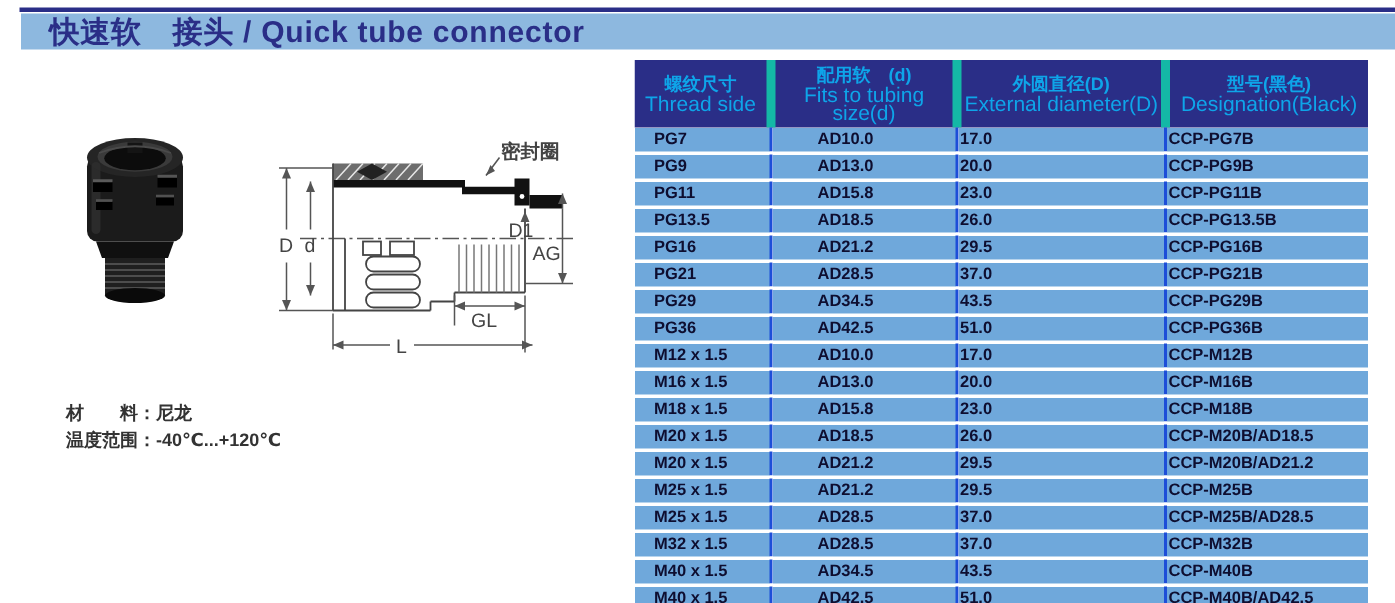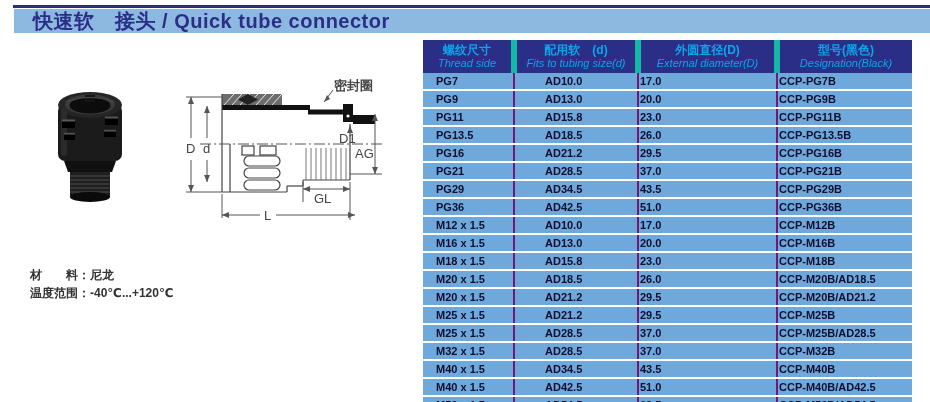--- a/index.html
+++ b/index.html
@@ -13,42 +13,42 @@
   .top-line{position:absolute;left:13px;top:5px;width:917px;height:3px;background:#2A2E87;}
   .header-bar{
     position:absolute;left:14px;top:9px;width:916px;height:24px;
     background:#8DB8DF;display:flex;align-items:center;
   }
   .header-bar .title{
     padding-left:19px;font-size:20px;font-weight:bold;color:#2A2E87;letter-spacing:.5px;
   }
   
   .photo-wrap{position:absolute;left:50px;top:88px;width:85px;height:120px;}
-  .diagram-wrap{position:absolute;left:178px;top:70px;width:212px;height:200px;}
-  .material-block{position:absolute;left:30px;top:266px;color:#3a3a3a;font-size:12px;line-height:18px;}
+  .diagram-wrap{position:absolute;left:178px;top:85px;width:212px;height:200px;}
+  .material-block{position:absolute;left:44px;top:266px;color:#3a3a3a;font-size:12px;line-height:18px;}
   .material-block .zh{font-weight:600;color:#333;}
   .material-block .en-block{margin-top:14px;font-weight:400;}
   
   .spec-table-wrap{position:absolute;left:423px;top:40px;width:489px;height:362px;overflow:hidden;}
   table.spec{border-collapse:collapse;table-layout:fixed;width:489px;}
   table.spec col.w0{width:91px;} table.spec col.w1{width:124px;}
   table.spec col.w2{width:139px;} table.spec col.w3{width:135px;}
   table.spec thead th{
     background:#2A2E87;color:#0ea5e9;text-align:center;vertical-align:middle;
     padding:3px 0 4px 0;font-weight:normal;
   }
   table.spec thead th + th{border-left:6px solid #14b8a6;}
   table.spec thead .h-zh{font-size:12px;font-weight:bold;line-height:14px;}
-  table.spec thead .h-en{font-size:11px;line-height:12px;font-style:italic;}
+  table.spec thead .h-en{font-size:14px;line-height:12px;}
   table.spec tbody td{
     background:#6FA8DB;color:#0E0E30;font-size:11px;font-weight:bold;
     height:14px;line-height:14px;border-bottom:2px solid #ffffff;
     overflow:hidden;white-space:nowrap;
   }
-  table.spec tbody td + td{border-left:2px solid #701a75;}
+  table.spec tbody td + td{border-left:2px solid #1d4ed8;}
   table.spec tbody td.c0{padding-left:13px;}
   table.spec tbody td.c1{padding-left:30px;}
   table.spec tbody td.c2{}
   table.spec tbody td.c3{}
   
   .dim{stroke:#555;stroke-width:1;fill:none;}
   .dimtxt{fill:#444;font-size:13px;font-family:"Liberation Sans",sans-serif;}
   .outline{stroke:#444;stroke-width:1.2;fill:none;}
   .arrow{fill:#555;stroke:none;}
 </style>

